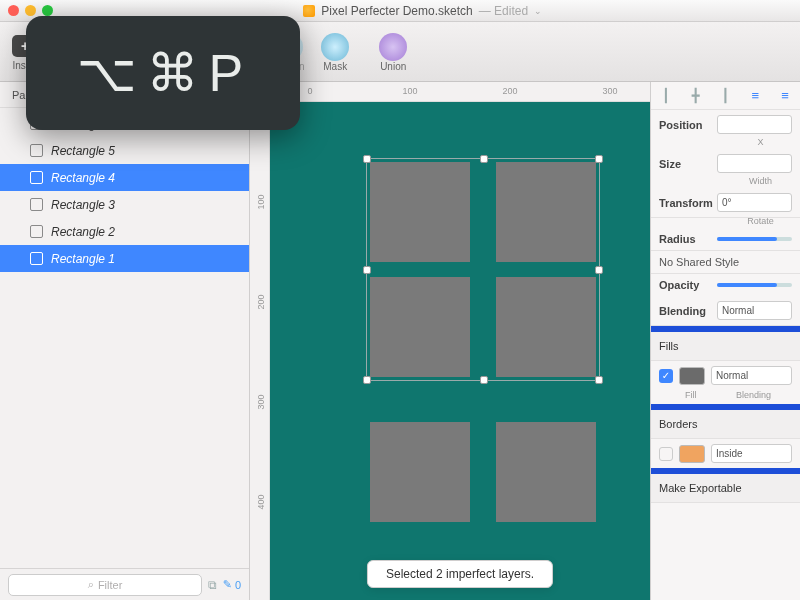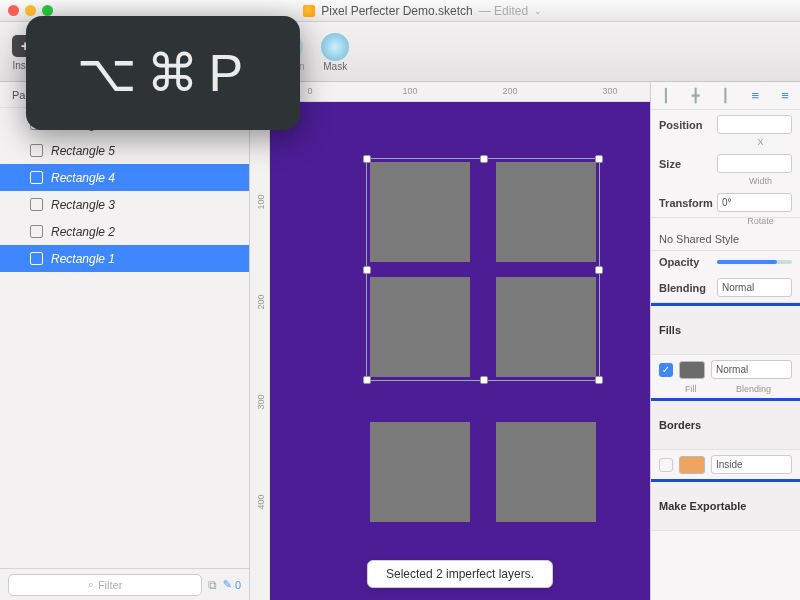--- a/index.html
+++ b/index.html
@@ -48,36 +48,36 @@
 .filter-input { flex:1; height:22px; border:1px solid #ccc; border-radius:5px; background:#fff; display:flex; align-items:center; justify-content:center; font-size:11px; color:#b0aeae; gap:4px; }
 .fb-ic { color:#9aa; font-size:12px; }
 .fb-count { color:#4a9ff5; font-size:11px; display:flex; align-items:center; gap:3px; }
 
 
 .canvas-wrap { flex:1; position:relative; background:#fff; overflow:hidden; }
 .ruler-h { position:absolute; top:0; left:20px; right:0; height:20px; background:#f3f1f1; border-bottom:1px solid #ddd; font-size:9px; color:#999; }
 .ruler-h span { position:absolute; top:4px; transform:translateX(-50%); }
 .ruler-v { position:absolute; top:20px; left:0; width:20px; bottom:0; background:#f3f1f1; border-right:1px solid #ddd; font-size:9px; color:#999; }
 .ruler-v span { position:absolute; left:3px; transform:translateY(-50%) rotate(-90deg); transform-origin:center; }
-.canvas { position:absolute; top:20px; left:20px; right:0; bottom:0; background:#4c1d95; }
+.canvas { position:absolute; top:20px; left:20px; right:0; bottom:0; background:#0f766e; }
 .shape { position:absolute; background:#7a7a7a; }
 .sel-box { position:absolute; border:1px solid #9aa; }
 .handle { position:absolute; width:8px; height:8px; background:#fff; border:1px solid #999; border-radius:2px; }
 .hud { position:absolute; bottom:12px; left:50%; transform:translateX(-50%); background:#fff; border:1px solid #d0cece; border-radius:6px; padding:6px 18px; font-size:12px; color:#333; box-shadow:0 2px 8px rgba(0,0,0,.1); }
 
 
 .inspector { width:150px; background:#f7f5f5; border-left:1px solid #d0cece; font-size:11px; color:#555; overflow:hidden; }
 .align-row { display:flex; height:28px; border-bottom:1px solid #e3e1e1; align-items:center; }
 .align-row .al { flex:1; text-align:center; color:#9aa; cursor:pointer; font-size:13px; }
 .insp-row { display:flex; align-items:center; padding:5px 8px; gap:6px; }
 .insp-row.bd { border-bottom:1px solid #e3e1e1; }
 .insp-label { width:52px; font-weight:600; color:#444; font-size:11px; }
 .insp-field { flex:1; height:19px; border:1px solid #ccc; border-radius:3px; background:#fff; font-size:10px; padding:0 4px; display:flex; align-items:center; }
 .insp-sub { font-size:9px; color:#999; text-align:center; margin-top:-2px; margin-bottom:2px; }
-.sec-h { font-weight:700; color:#333; padding:18px 8px; border-top:3px solid #1d4ed8; border-bottom:1px solid #e3e1e1; background:#f1efef; font-size:11px; }
+.sec-h { font-weight:400; color:#333; padding:8px 8px; border-top:6px solid #1d4ed8; border-bottom:1px solid #e3e1e1; background:#f1efef; font-size:11px; }
 .fill-chk { width:14px;height:14px;background:#3f87ff;border-radius:3px;display:flex;align-items:center;justify-content:center;color:#fff;font-size:10px; }
 .swatch { width:26px; height:18px; border:1px solid #bbb; border-radius:3px; }
 .sw-grey{background:#6b6b6b;} .sw-orange{background:#f0a460;}
 .slider { flex:1; height:4px; background:#cdd; border-radius:3px; position:relative; }
 .slider::after { content:""; position:absolute; left:0; top:0; bottom:0; width:80%; background:#3f87ff; border-radius:3px; }
 
 
 .kb-overlay { position:absolute; top:16px; left:26px; width:274px; height:114px; background:#2e3436; border-radius:16px; display:flex; align-items:center; justify-content:center; color:#e9ecea; font-size:52px; font-weight:500; letter-spacing:6px; box-shadow:0 8px 30px rgba(0,0,0,.4); }
 .kb-overlay .g { display:inline-flex; align-items:center; gap:4px;}
 
@@ -132,20 +132,24 @@
         <div class="tb-badge c-flatten"></div>
         <span>Flatten</span>
       </div>
     <div class="tbtn">
         <div class="tb-badge c-mask"></div>
         <span>Mask</span>
       </div>
   </div>
   <div class="sep"></div>
   <div class="tgroup">
+    <div class="tbtn">
+        <div class="tb-badge c-union"></div>
+        <span>Union</span>
+      </div>
   </div>
 </div>
 
 <div class="main">
 
   <div class="sidebar">
     <div class="page-sel">
       <span>Page 1</span>
       <span style="margin-left:4px;font-size:9px;color:#888;">⌄</span>
     </div>
@@ -243,20 +247,24 @@
       </div>
     <div class="insp-sub" style="margin-left:70px;">Width</div>
     <div class="insp-row bd">
         <span class="insp-label">Transform</span>
         <div class="insp-field">
           <span>0°</span>
         </div>
       </div>
     <div class="insp-sub" style="margin-left:70px;">Rotate</div>
     <div class="insp-row bd">
+        <span class="insp-label">Radius</span>
+        <div class="slider"></div>
+      </div>
+    <div class="insp-row bd">
         <span>No Shared Style</span>
       </div>
     <div class="insp-row">
         <span class="insp-label">Opacity</span>
         <div class="slider"></div>
       </div>
     <div class="insp-row bd">
         <span class="insp-label">Blending</span>
         <div class="insp-field">
           <span>Normal</span>

